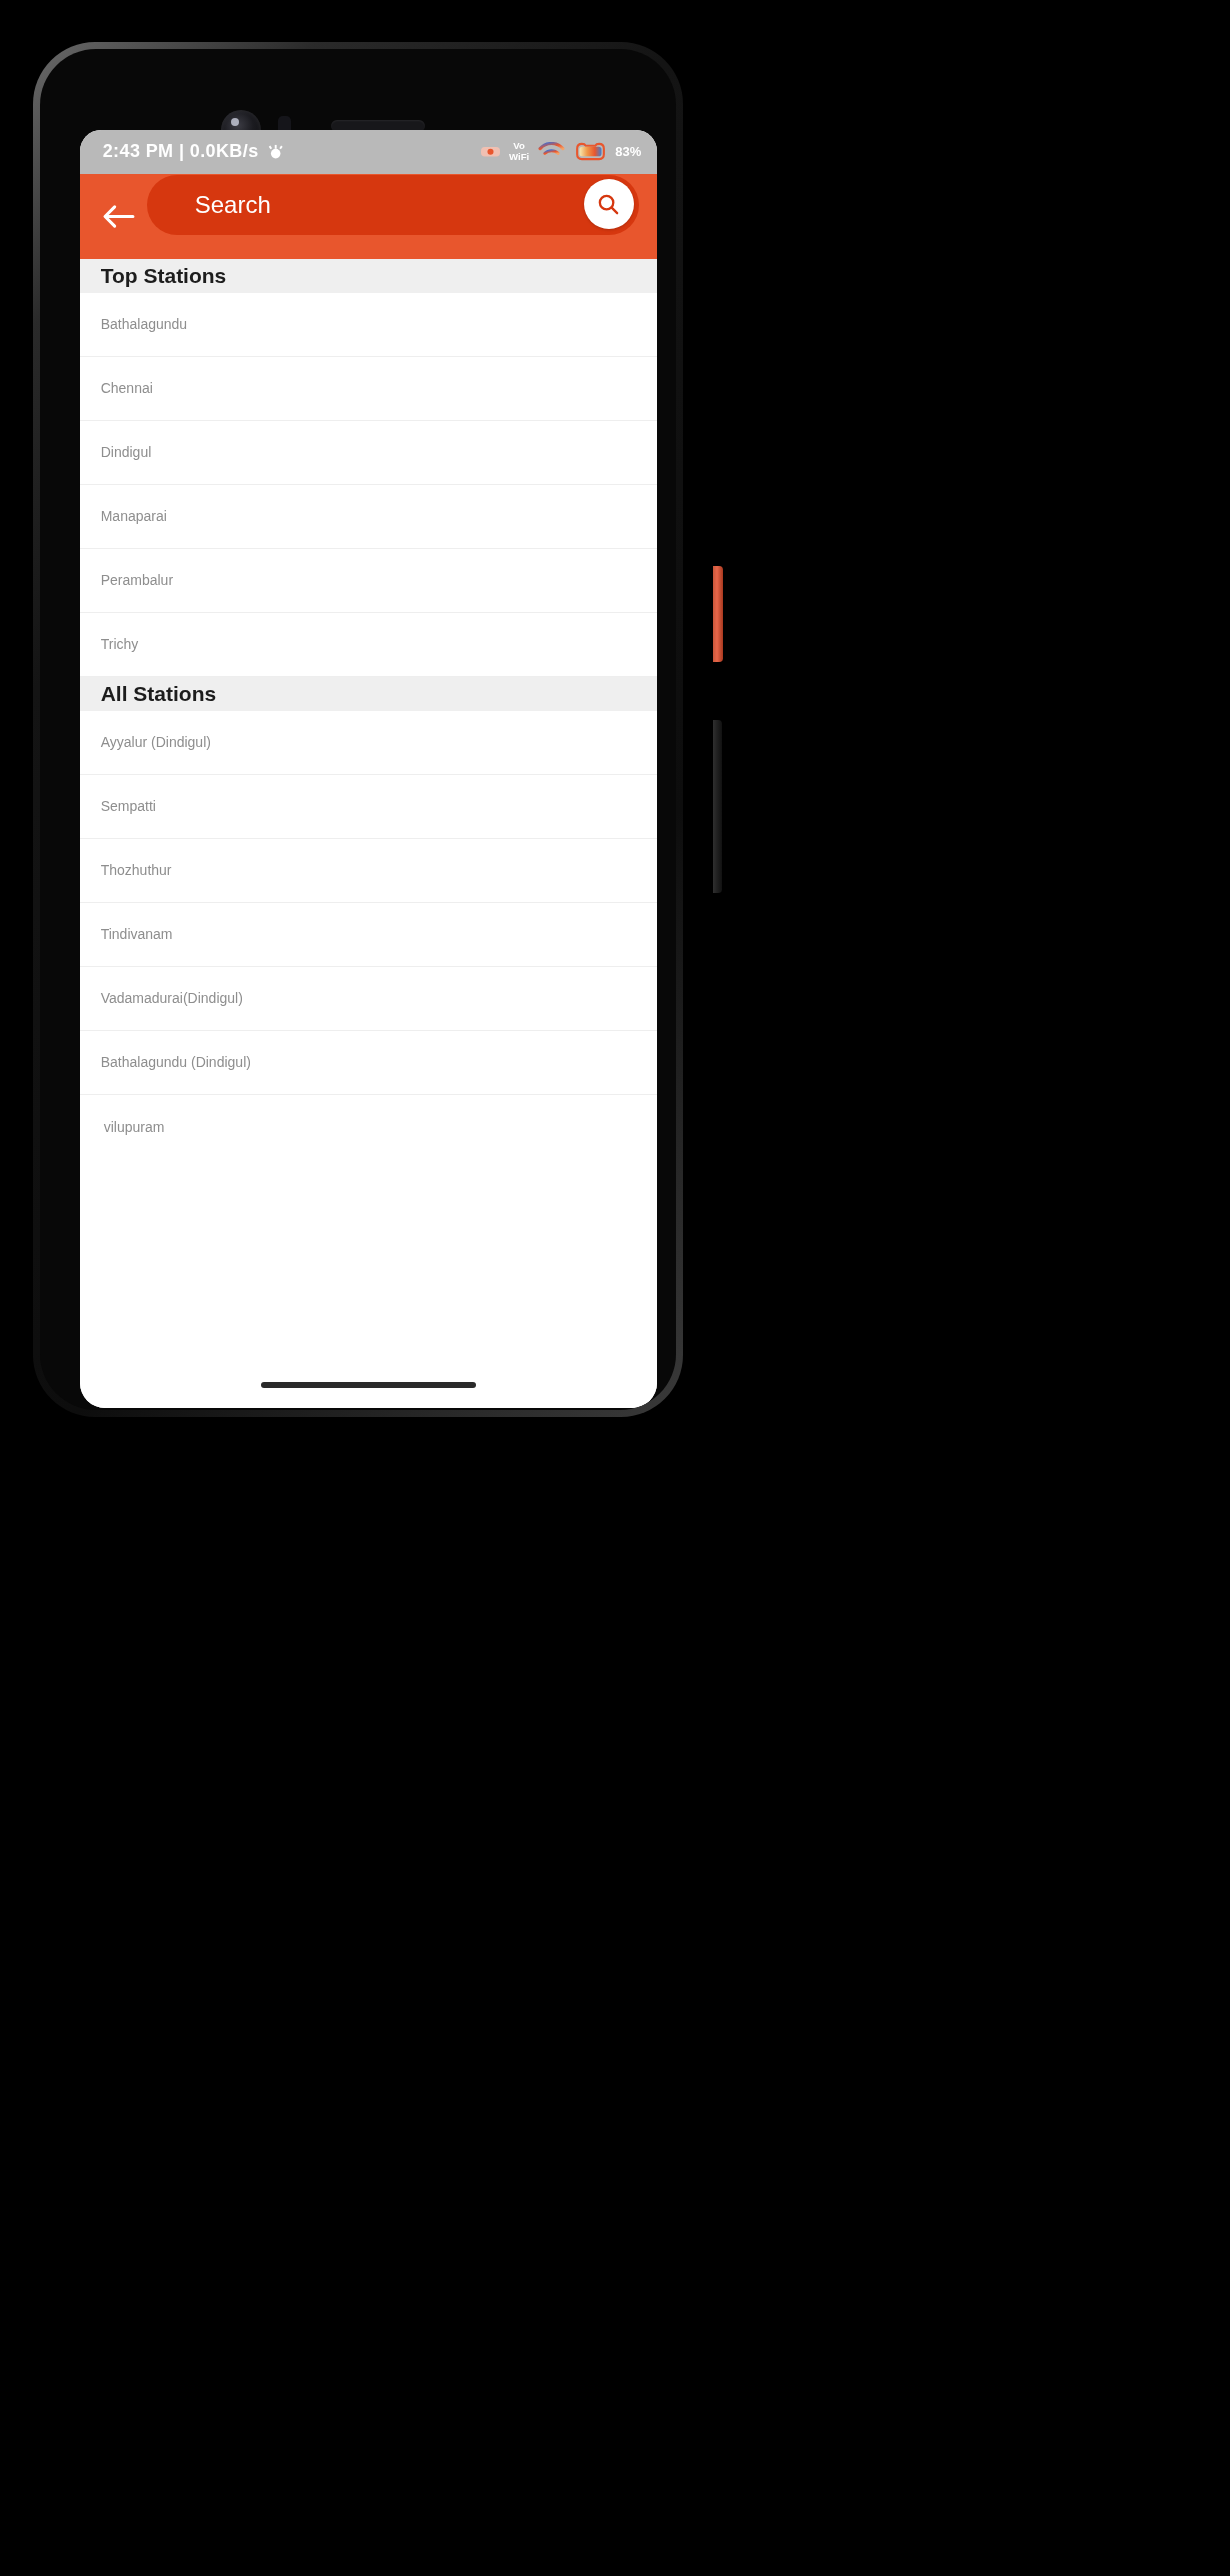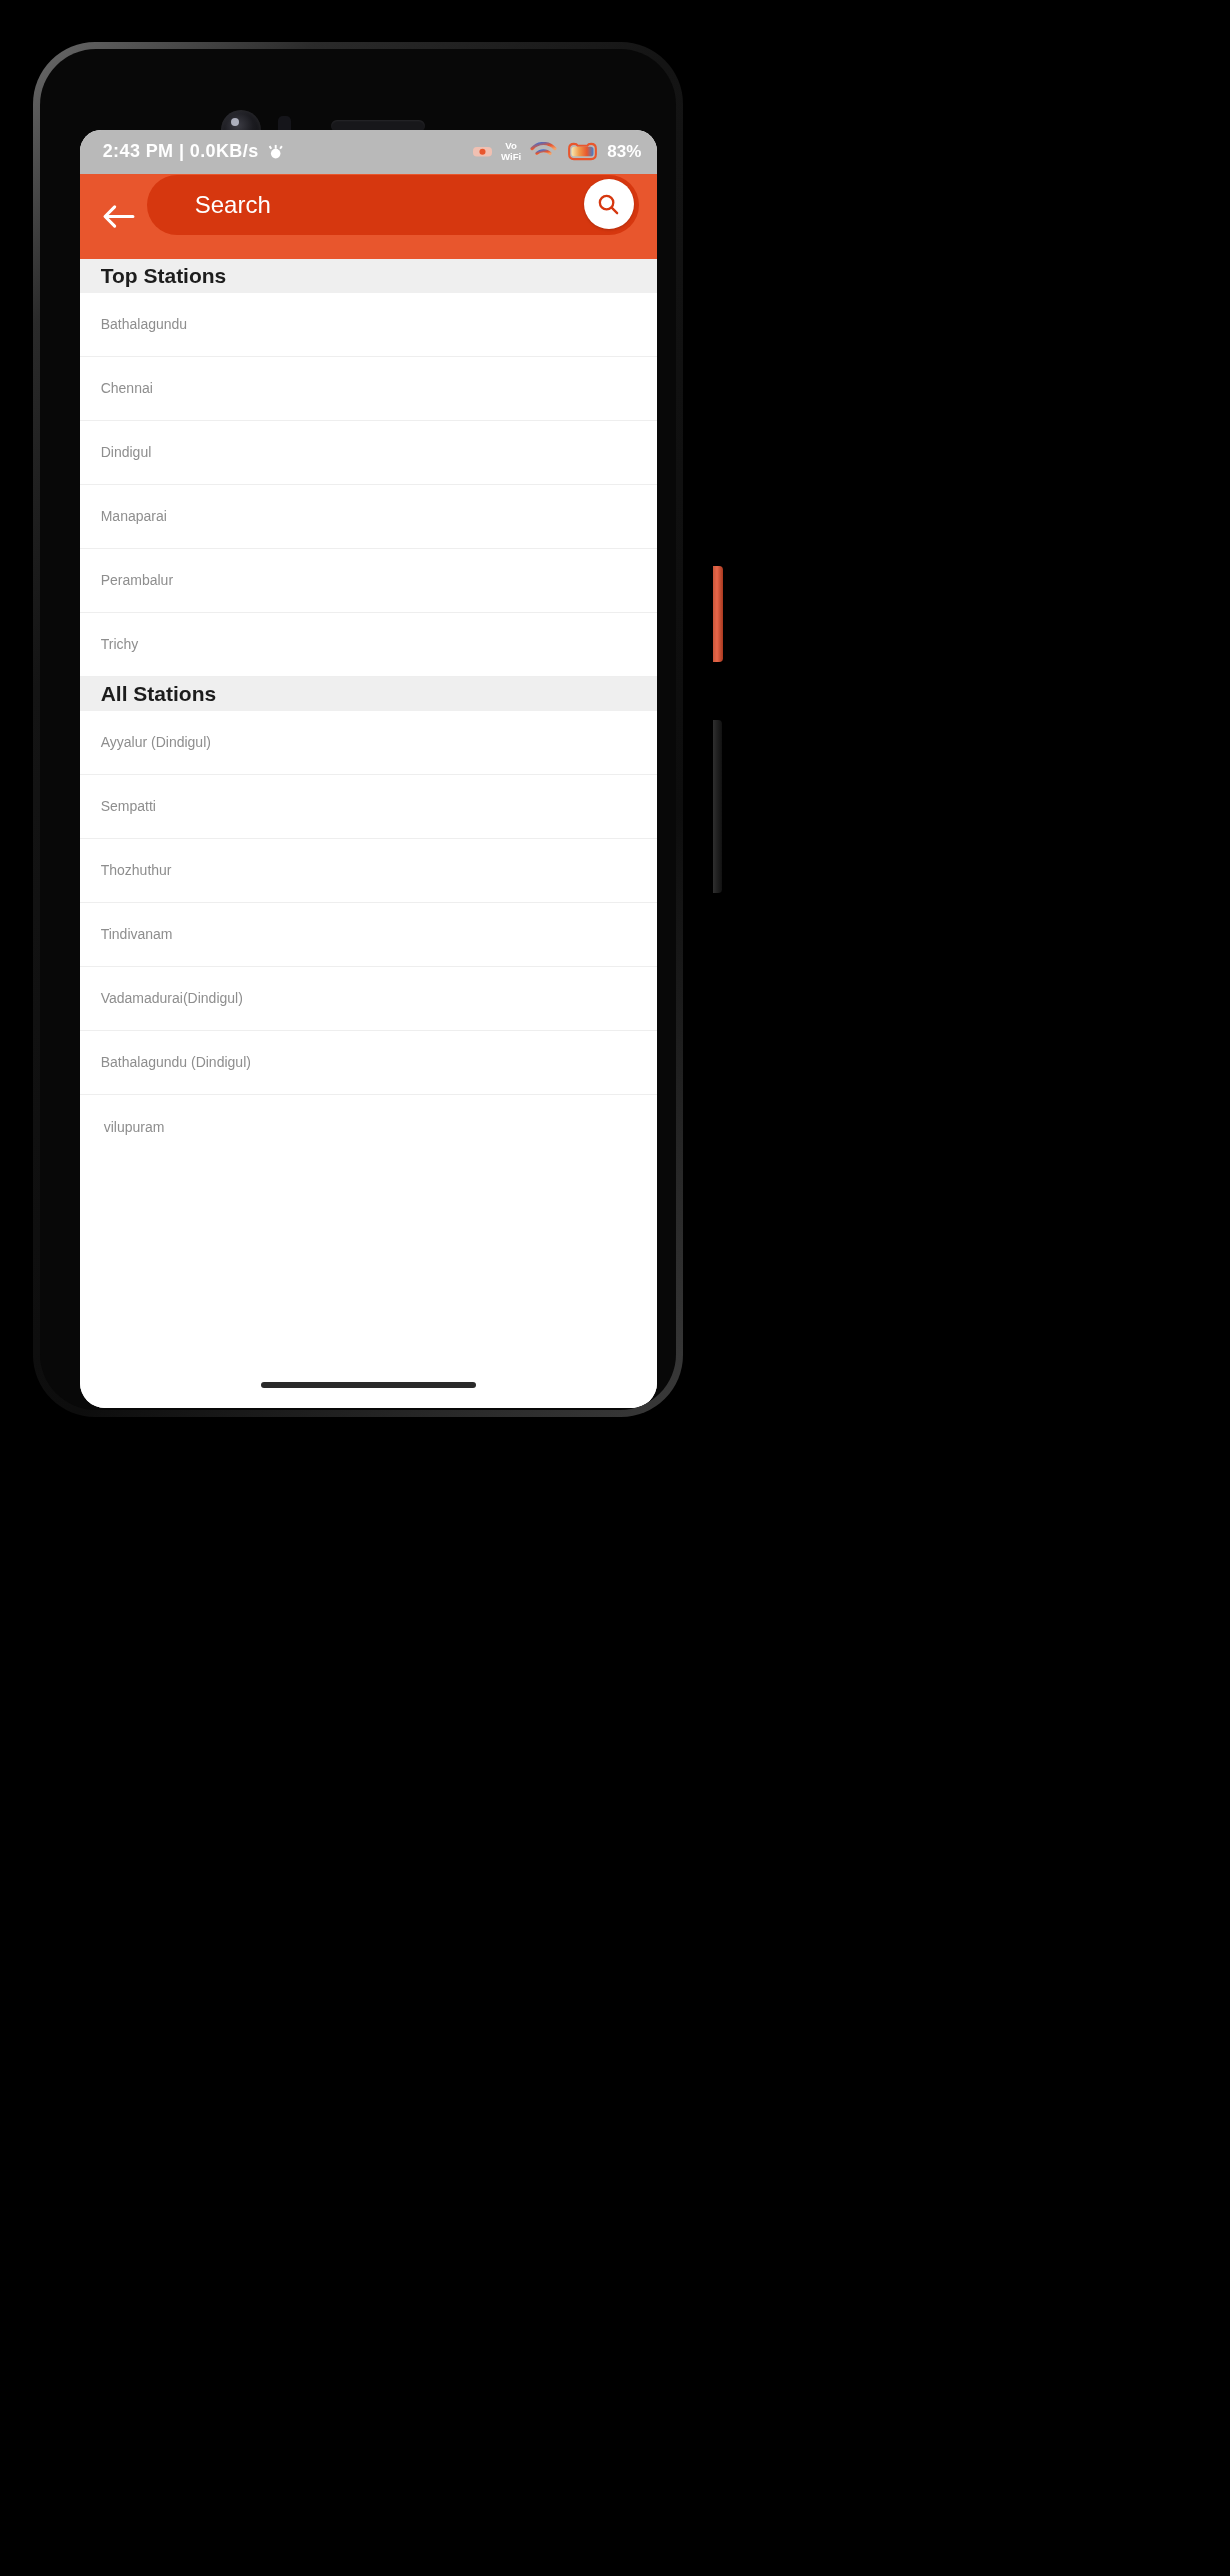--- a/index.html
+++ b/index.html
@@ -117,21 +117,21 @@
     white-space: nowrap;
   }
   #status-right {
     display: flex;
     align-items: center;
     gap: 8.7px;
   }
   .sb-icon { display: block; }
   #status-battery-text {
     color: #ffffff;
-    font-size: 17px;
+    font-size: 13px;
     font-weight: bold;
   }
   #volte-label {
     color: #ffffff;
     font-size: 9.6px;
     font-weight: bold;
     line-height: 10.6px;
     text-align: center;
   }
 

